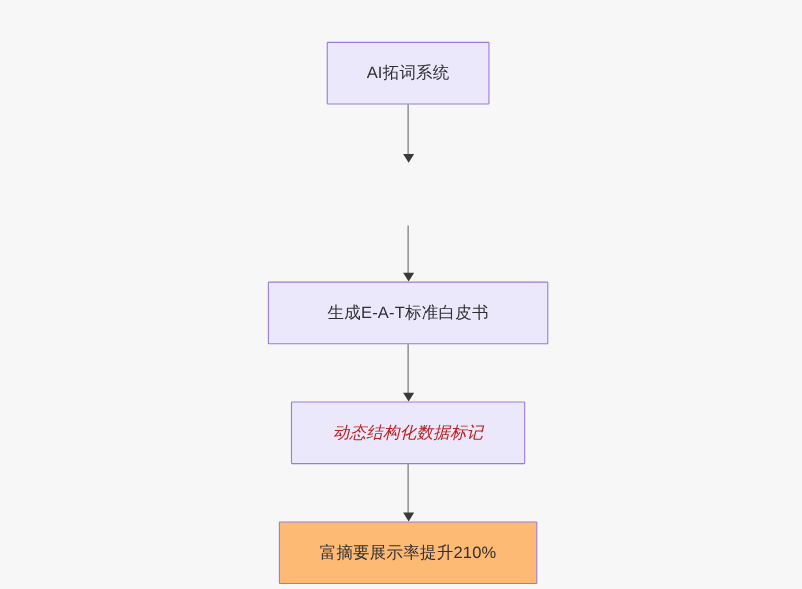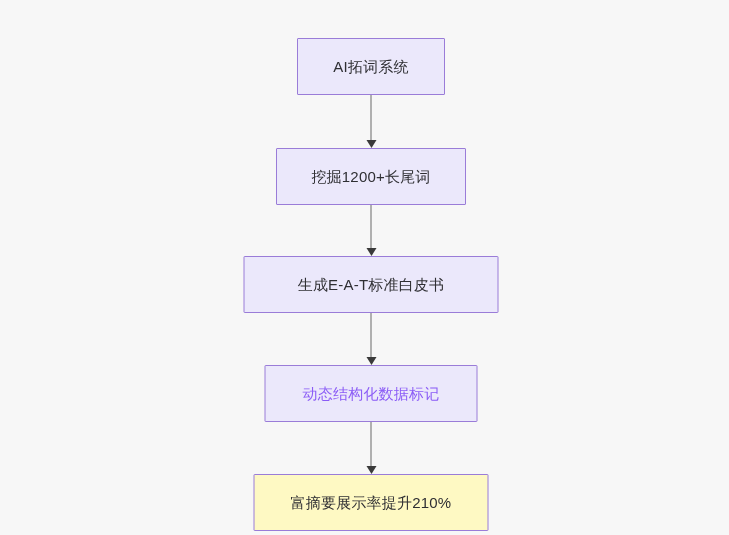--- a/index.html
+++ b/index.html
@@ -69,44 +69,41 @@
 
   <div class="node" style="left: 371px; top: 14px; width: 148px; background: rgb(235, 232, 251); border-color: rgb(154, 124, 216);">
     <span class="node-label" style="color: rgb(47, 47, 51);">AI拓词系统</span>
   </div>
 
   <div class="edge" style="left: 371px; top: 71px; height: 53px;">
     <div class="edge-line" style="height: 46px; background: rgb(107, 107, 107);"></div>
     <div class="edge-arrow" style="top: 45px;"></div>
   </div>
 
-  <div class="node" style="left: 371px; top: 124px; width: 190px; background: rgb(235, 232, 251); border-color: rgb(154, 124, 216);">
-    <span class="node-label" style="color: rgb(47, 47, 51);">挖掘1200+长尾词</span>
-  </div>
 
   <div class="edge" style="left: 371px; top: 181px; height: 51px;">
     <div class="edge-line" style="height: 44px; background: rgb(107, 107, 107);"></div>
     <div class="edge-arrow" style="top: 43px;"></div>
   </div>
 
   <div class="node" style="left: 371px; top: 232px; width: 255px; background: rgb(235, 232, 251); border-color: rgb(154, 124, 216);">
     <span class="node-label" style="color: rgb(47, 47, 51);">生成E-A-T标准白皮书</span>
   </div>
 
   <div class="edge" style="left: 371px; top: 289px; height: 52px;">
     <div class="edge-line" style="height: 45px; background: rgb(107, 107, 107);"></div>
     <div class="edge-arrow" style="top: 44px;"></div>
   </div>
 
   <div class="node" style="left: 371px; top: 341px; width: 213px; background: rgb(235, 232, 251); border-color: rgb(154, 124, 216);">
-    <span class="node-label" style="color: #8b5cf6;">动态结构化数据标记</span>
+    <span class="node-label" style="color: #b91c1c; font-style: italic;">动态结构化数据标记</span>
   </div>
 
   <div class="edge" style="left: 371px; top: 398px; height: 52px;">
     <div class="edge-line" style="height: 45px; background: rgb(107, 107, 107);"></div>
     <div class="edge-arrow" style="top: 44px;"></div>
   </div>
 
-  <div class="node" style="left: 371px; top: 450px; width: 235px; background: #fef9c3; border-color: rgb(154, 124, 216);">
+  <div class="node" style="left: 371px; top: 450px; width: 235px; background: #fdba74; border-color: rgb(154, 124, 216);">
     <span class="node-label" style="color: rgb(47, 47, 51);">富摘要展示率提升210%</span>
   </div>
 
 </div>
 
 </body></html>

